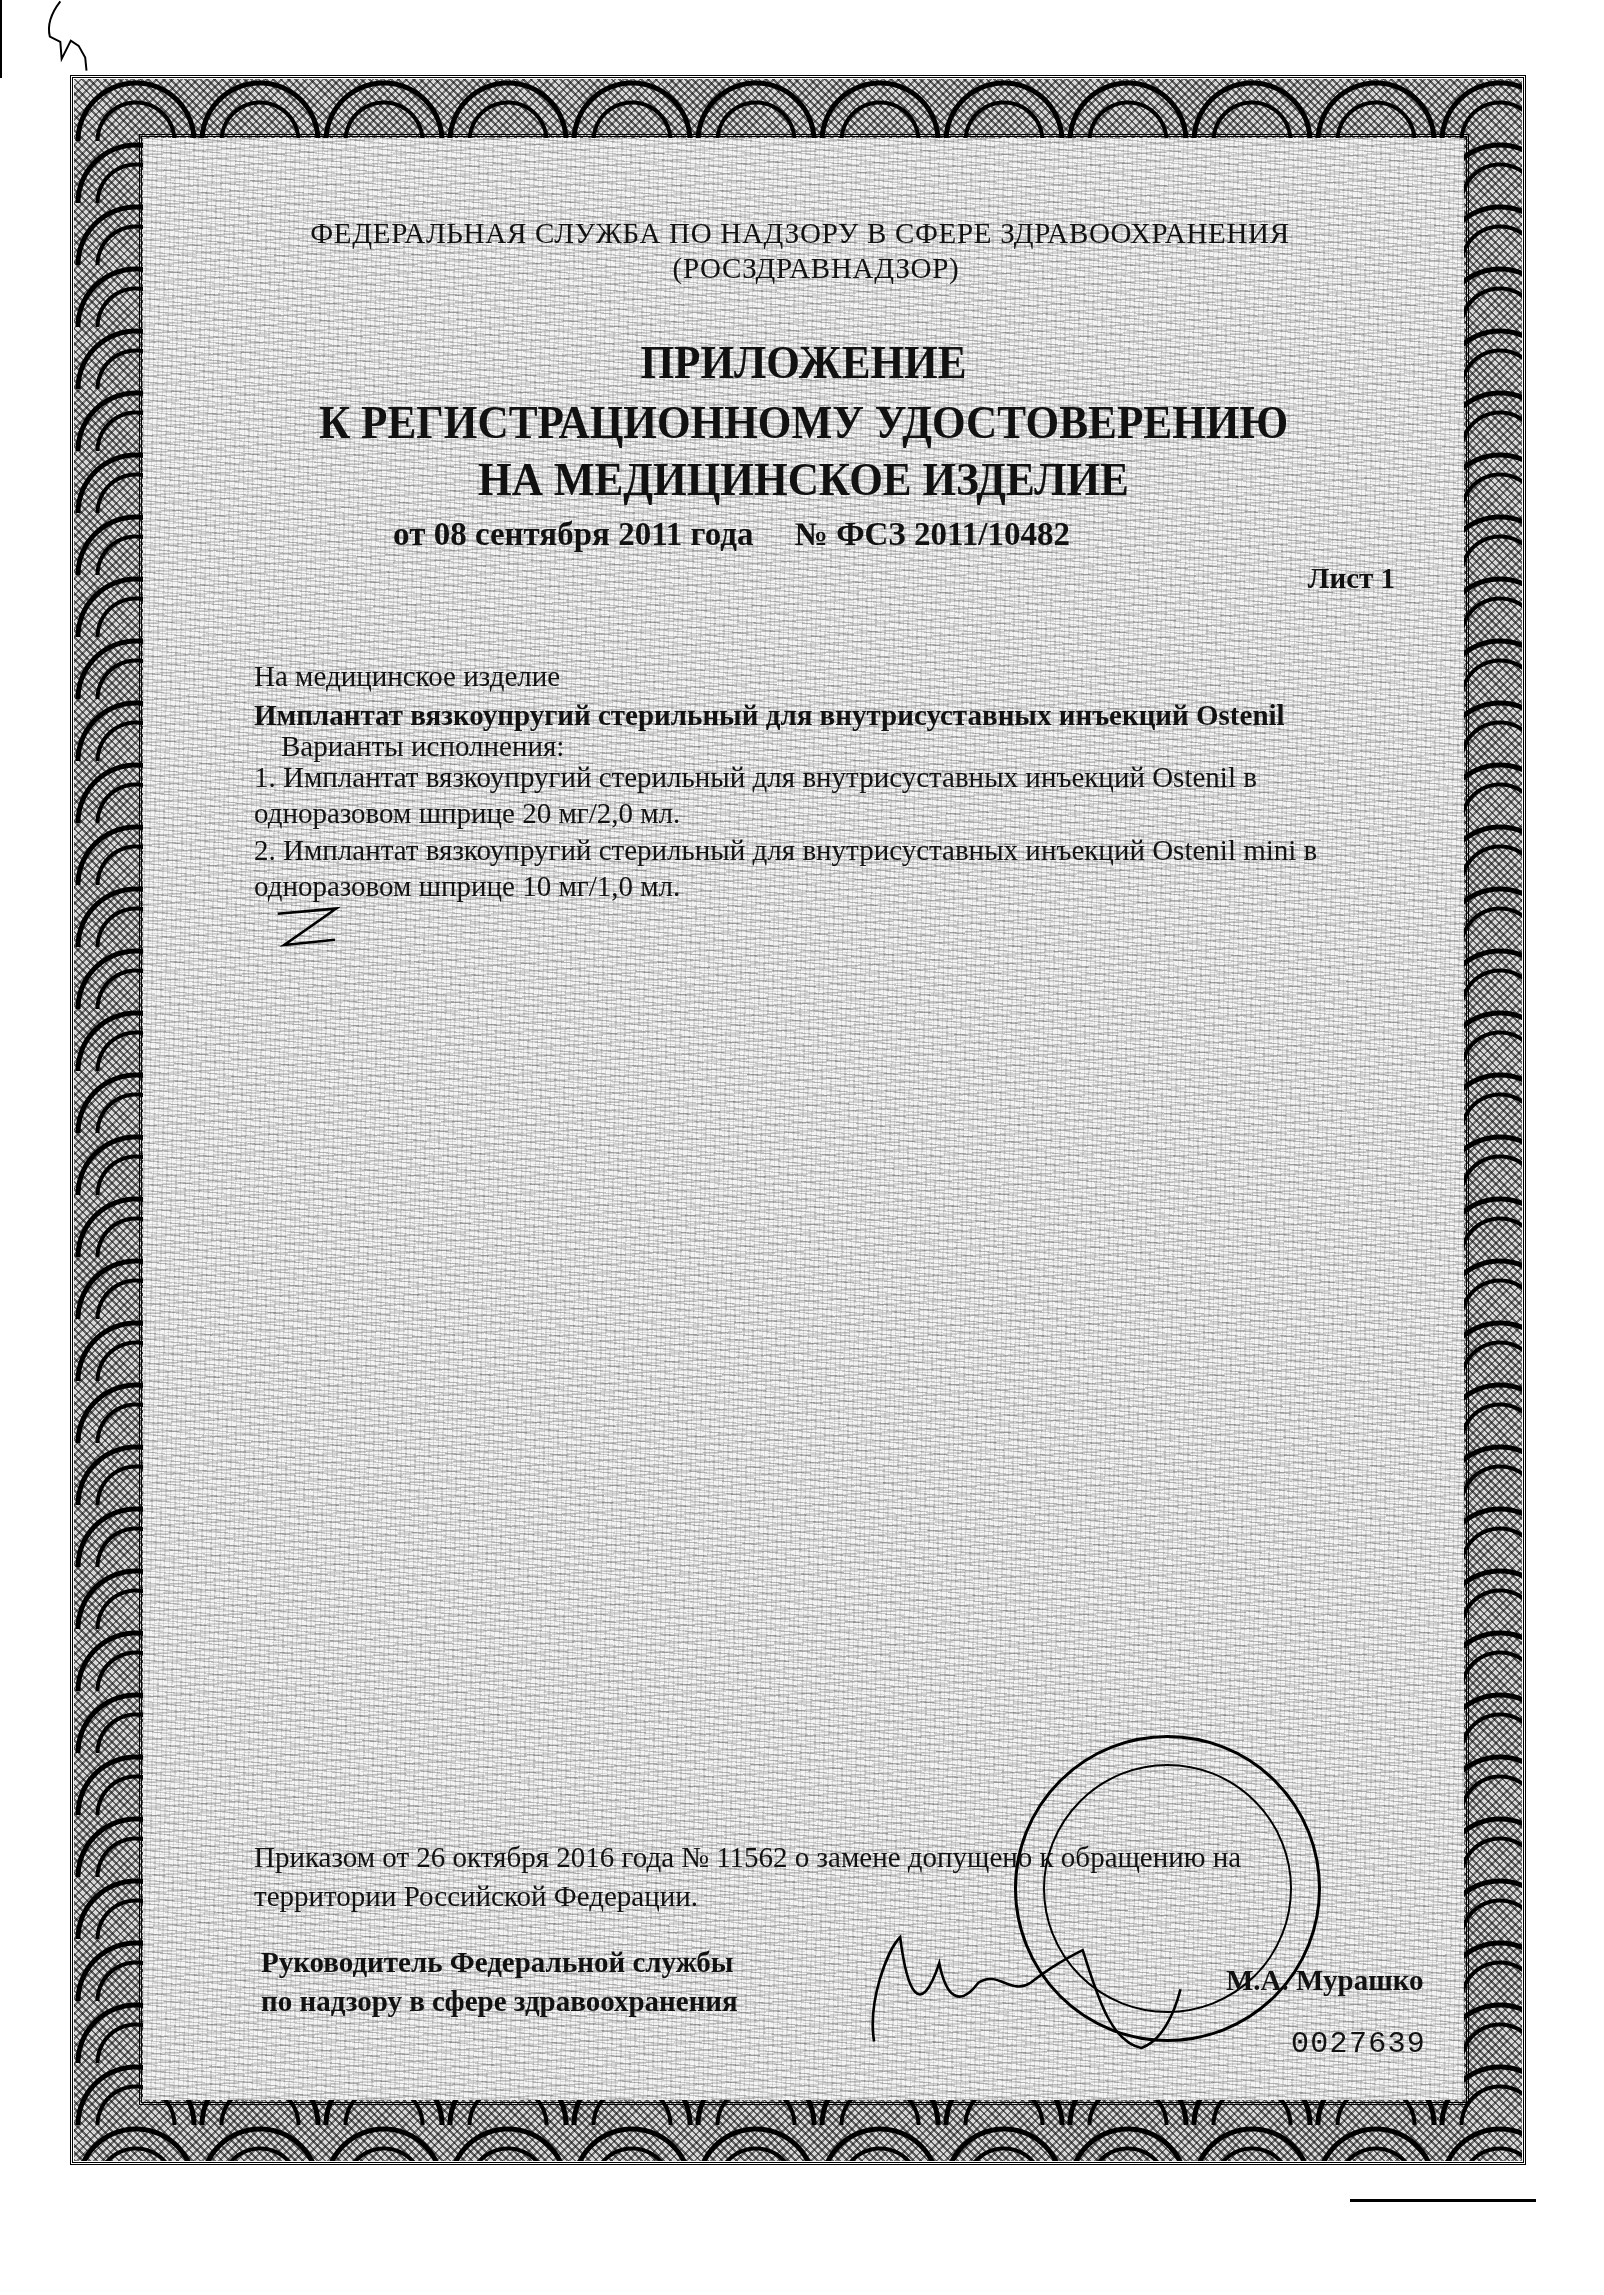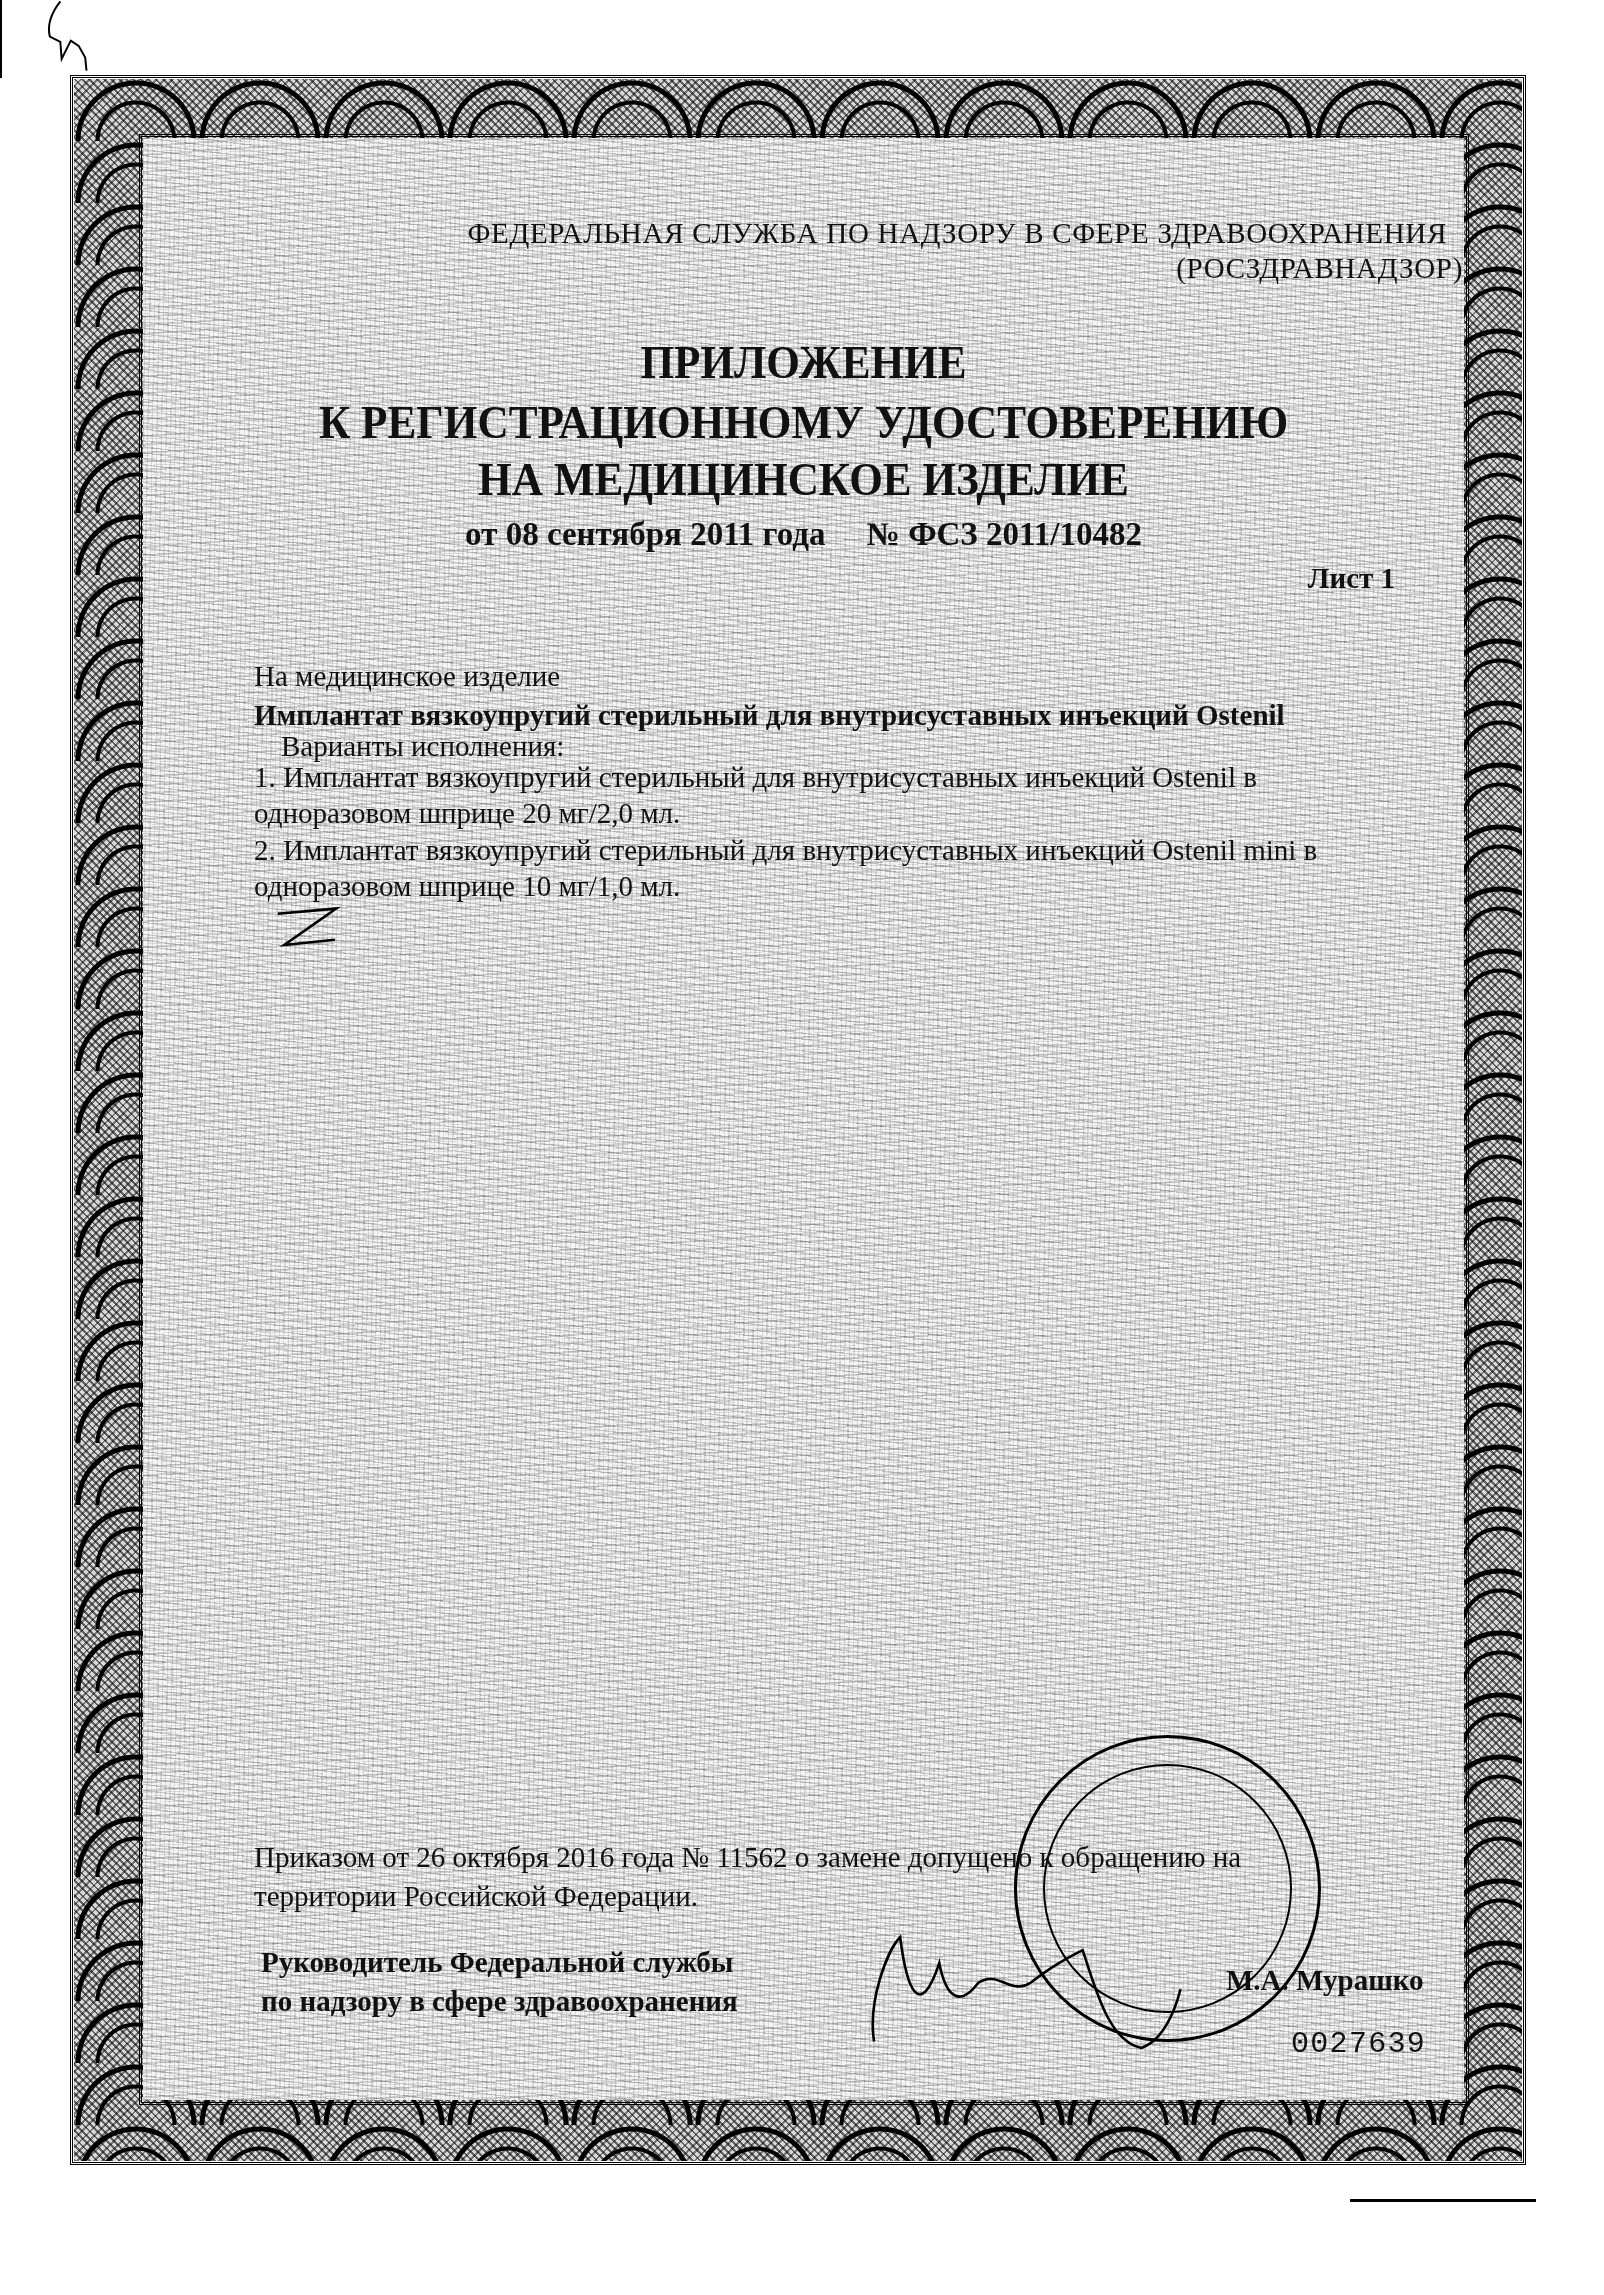--- a/index.html
+++ b/index.html
@@ -53,36 +53,36 @@
     .inner-field {
       position: absolute;
       left: 143px; top: 138px;
       width: 1321px; height: 1962px;
     }
     .text {
       position: absolute;
       white-space: nowrap;
     }
     .agency {
-      left: 133px; width: 1314px;
-      text-align: right;
+      left: 143px; width: 1314px;
+      text-align: center;
       font-size: 29px;
       letter-spacing: 0.7px;
       line-height: 1.1;
     }
     .title {
       left: 143px; width: 1321px;
       text-align: center;
       font-weight: bold;
       font-size: 47px;
       transform: scaleX(0.92);
       line-height: 1;
     }
     .date-line {
-      left: 143px; width: 1321px;
+      left: 143px; width: 1177px;
       text-align: center;
       font-weight: bold;
       font-size: 33px;
     }
     .sheet {
       right: 209px;
       font-weight: bold;
       font-size: 29px;
       margin-left: 32px;
     }

